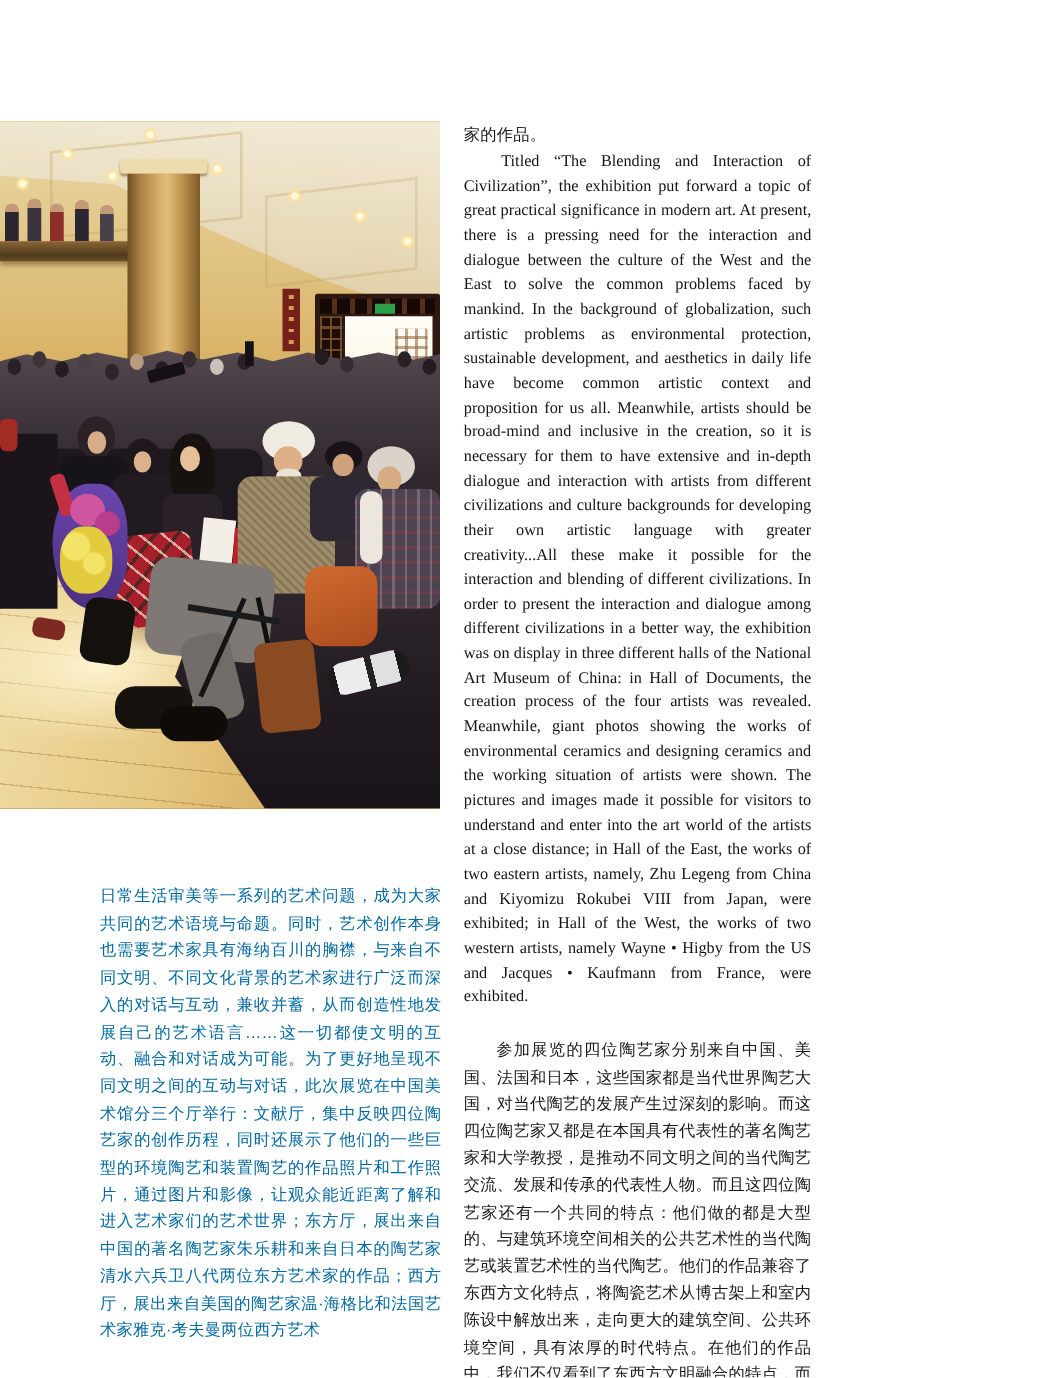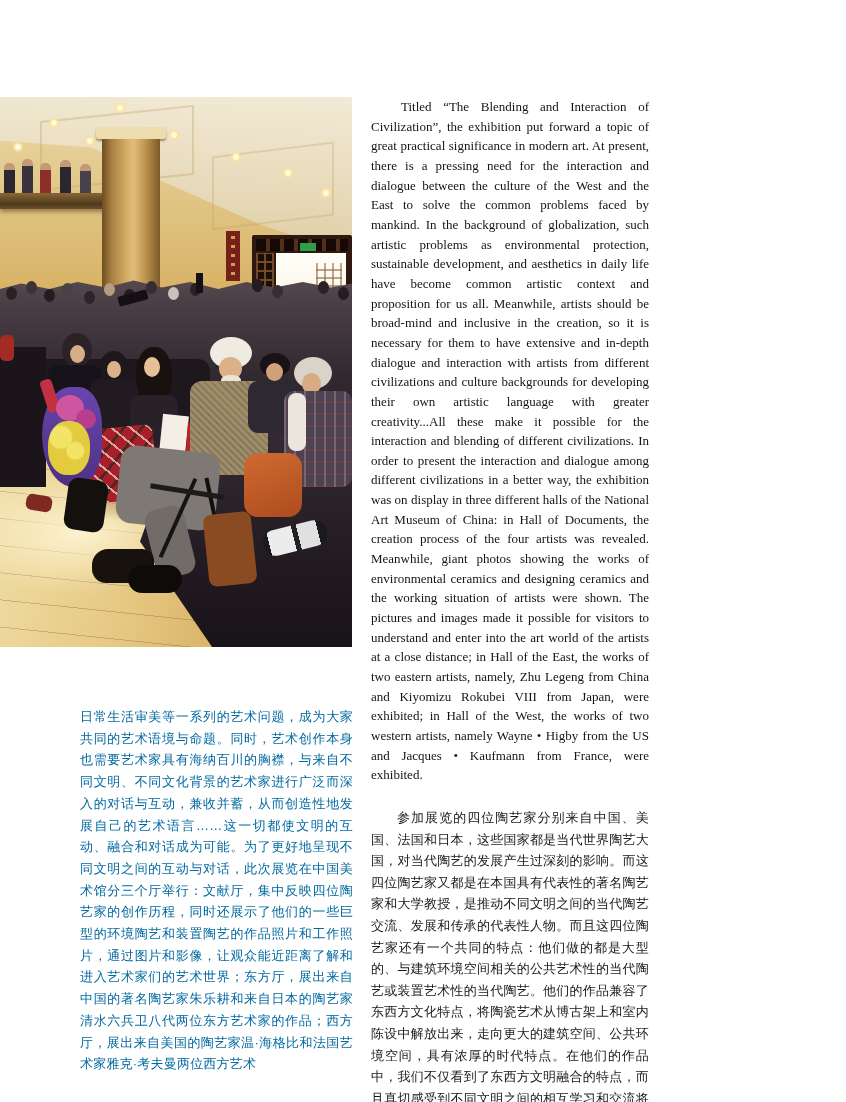--- a/index.html
+++ b/index.html
@@ -181,18 +181,19 @@
     <div class="abs" style="left:206px;top:416px;width:48px;height:72px;border-radius:8px;background:#8a4a22;transform:rotate(-6deg);"></div>
     <div class="abs" style="left:262px;top:428px;width:66px;height:26px;border-radius:13px;transform:rotate(-14deg);
                 background:linear-gradient(90deg,#1a1a1a 0 10%,#ececec 10% 48%,#222 48% 56%,#e0e0e0 56% 86%,#1a1a1a 86% 100%);"></div>
   </div>
 
   <div class="col-left">
     <p style="margin:0;">日常生活审美等一系列的艺术问题，成为大家共同的艺术语境与命题。同时，艺术创作本身也需要艺术家具有海纳百川的胸襟，与来自不同文明、不同文化背景的艺术家进行广泛而深入的对话与互动，兼收并蓄，从而创造性地发展自己的艺术语言……这一切都使文明的互动、融合和对话成为可能。为了更好地呈现不同文明之间的互动与对话，此次展览在中国美术馆分三个厅举行：文献厅，集中反映四位陶艺家的创作历程，同时还展示了他们的一些巨型的环境陶艺和装置陶艺的作品照片和工作照片，通过图片和影像，让观众能近距离了解和进入艺术家们的艺术世界；东方厅，展出来自中国的著名陶艺家朱乐耕和来自日本的陶艺家清水六兵卫八代两位东方艺术家的作品；西方厅，展出来自美国的陶艺家温·海格比和法国艺术家雅克·考夫曼两位西方艺术</p>
   </div>
 
   <div class="col-right">
+    <p class="cn-cont">家的作品。</p>
     <p class="en-para">Titled “The Blending and Interaction of Civilization”, the exhibition put forward a topic of great practical significance in modern art. At present, there is a pressing need for the interaction and dialogue between the culture of the West and the East to solve the common problems faced by mankind. In the background of globalization, such artistic problems as environmental protection, sustainable development, and aesthetics in daily life have become common artistic context and proposition for us all. Meanwhile, artists should be broad-mind and inclusive in the creation, so it is necessary for them to have extensive and in-depth dialogue and interaction with artists from different civilizations and culture backgrounds for developing their own artistic language with greater creativity...All these make it possible for the interaction and blending of different civilizations. In order to present the interaction and dialogue among different civilizations in a better way, the exhibition was on display in three different halls of the National Art Museum of China: in Hall of Documents, the creation process of the four artists was revealed. Meanwhile, giant photos showing the works of environmental ceramics and designing ceramics and the working situation of artists were shown. The pictures and images made it possible for visitors to understand and enter into the art world of the artists at a close distance; in Hall of the East, the works of two eastern artists, namely, Zhu Legeng from China and Kiyomizu Rokubei VIII from Japan, were exhibited; in Hall of the West, the works of two western artists, namely Wayne • Higby from the US and Jacques • Kaufmann from France, were exhibited.</p>
     <p class="cn-para">参加展览的四位陶艺家分别来自中国、美国、法国和日本，这些国家都是当代世界陶艺大国，对当代陶艺的发展产生过深刻的影响。而这四位陶艺家又都是在本国具有代表性的著名陶艺家和大学教授，是推动不同文明之间的当代陶艺交流、发展和传承的代表性人物。而且这四位陶艺家还有一个共同的特点：他们做的都是大型的、与建筑环境空间相关的公共艺术性的当代陶艺或装置艺术性的当代陶艺。他们的作品兼容了东西方文化特点，将陶瓷艺术从博古架上和室内陈设中解放出来，走向更大的建筑空间、公共环境空间，具有浓厚的时代特点。在他们的作品中，我们不仅看到了东西方文明融合的特点，而且真切感受到不同文明之间的相互学习和交流将成为当今世界文明对话的一种新常态。</p>
   </div>
 
 
 </div>
 
 </body></html>

